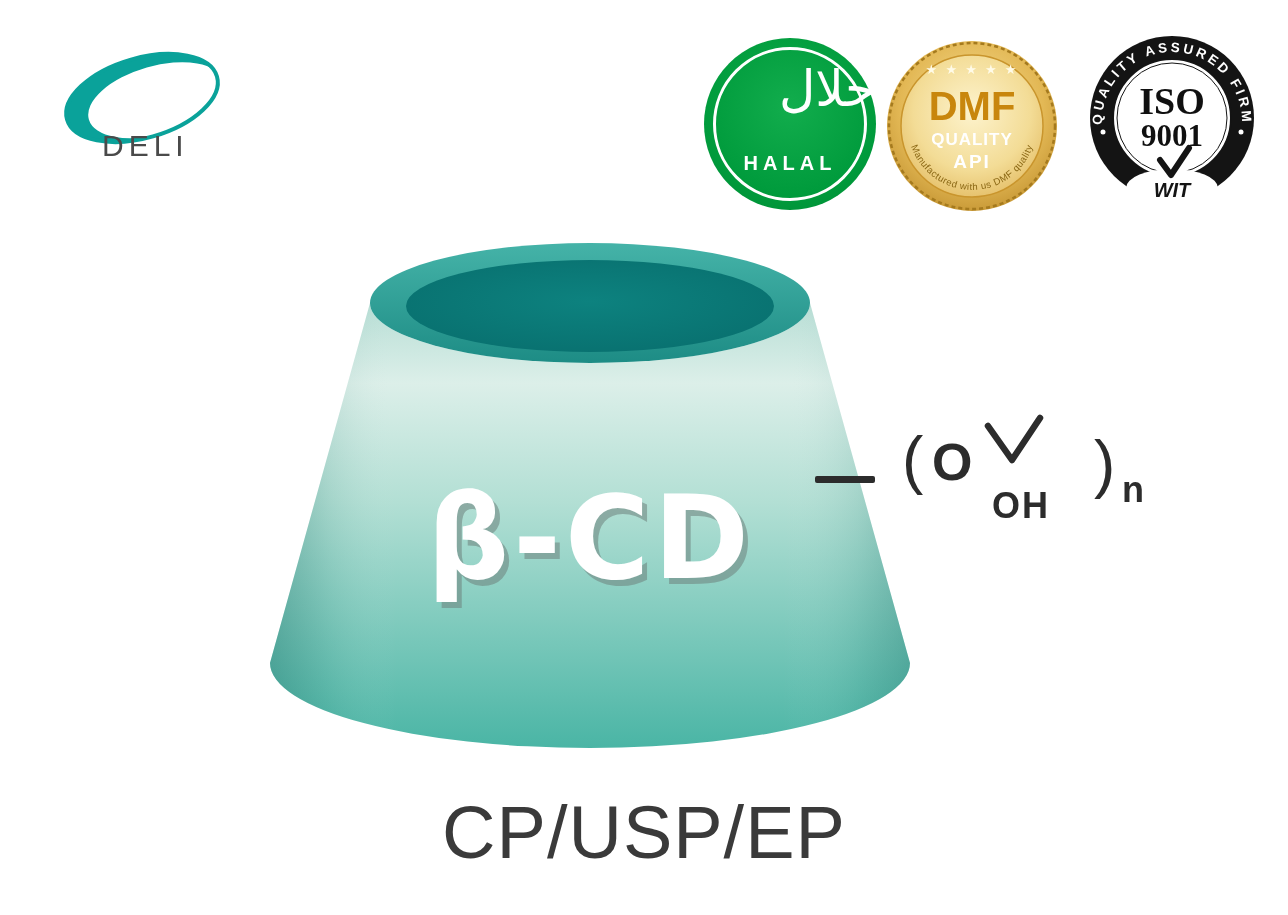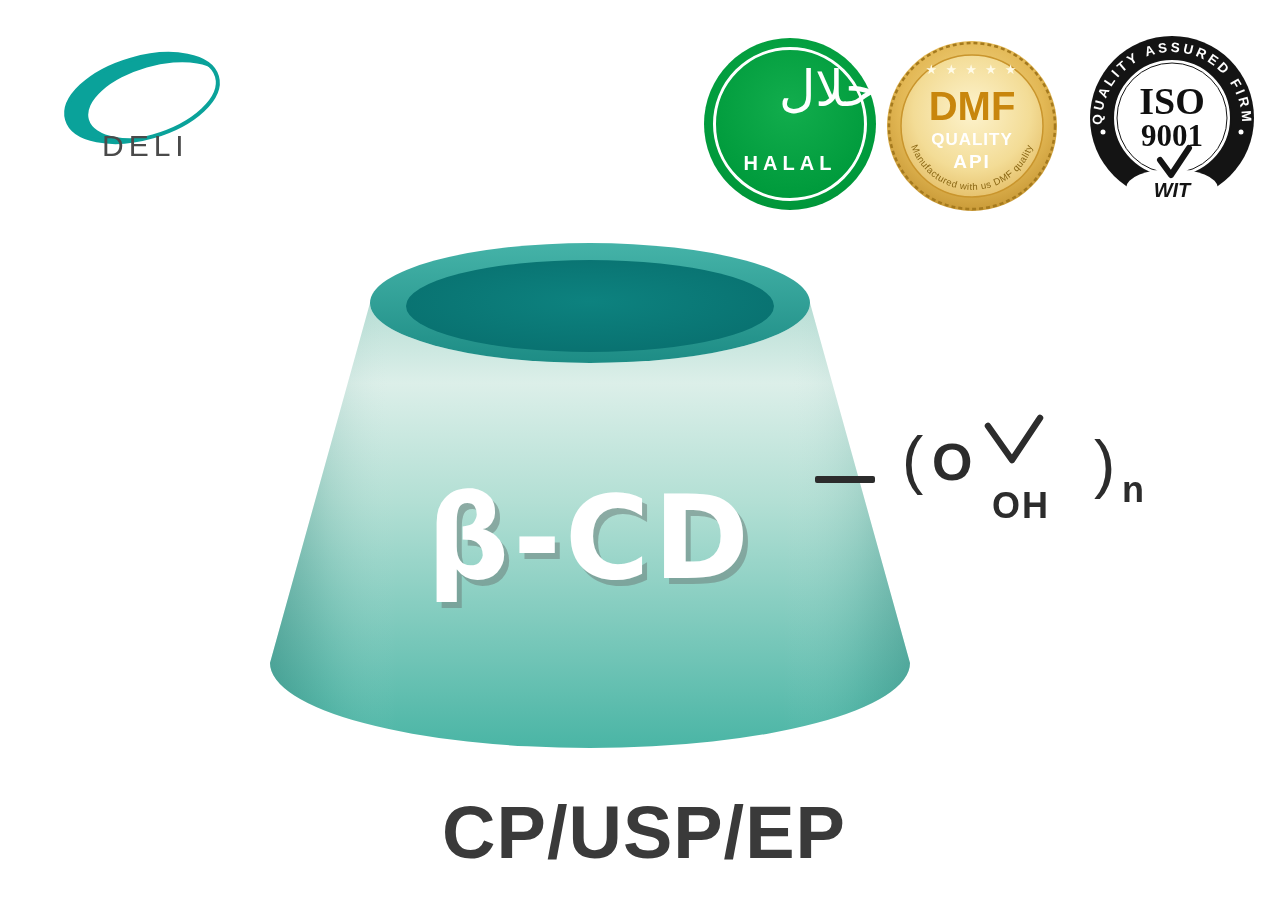--- a/index.html
+++ b/index.html
@@ -37,21 +37,21 @@
   .f-open  { left:92px;  top:16px; font-size:64px; font-weight:400; }
   .f-o     { left:122px; top:24px; font-size:52px; font-weight:600; }
   .f-branch{ position:absolute; left:172px; top:0; }
   .f-oh    { left:182px; top:76px; font-size:36px; font-weight:600; letter-spacing:2px; }
   .f-close { left:284px; top:20px; font-size:64px; font-weight:400; }
   .f-sub   { left:312px; top:60px; font-size:36px; font-weight:600; }
 
   
   .footer-standards {
     left:0; top:796px; width:100%; text-align:center;
-    font-size:74px; font-weight:700; letter-spacing:1px; color:#3a3a3a; line-height:1;
+    font-size:74px; font-weight:400; letter-spacing:1px; color:#3a3a3a; line-height:1;
   }
 </style>
 </head>
 <body>
 
 <div class="stage">
 
   <svg class="abs logo-wrap" viewBox="0 0 180 140">
     <g transform="rotate(-16 90 62)">
       <ellipse cx="90" cy="62" rx="78" ry="40" fill="#0aa29a"></ellipse>

